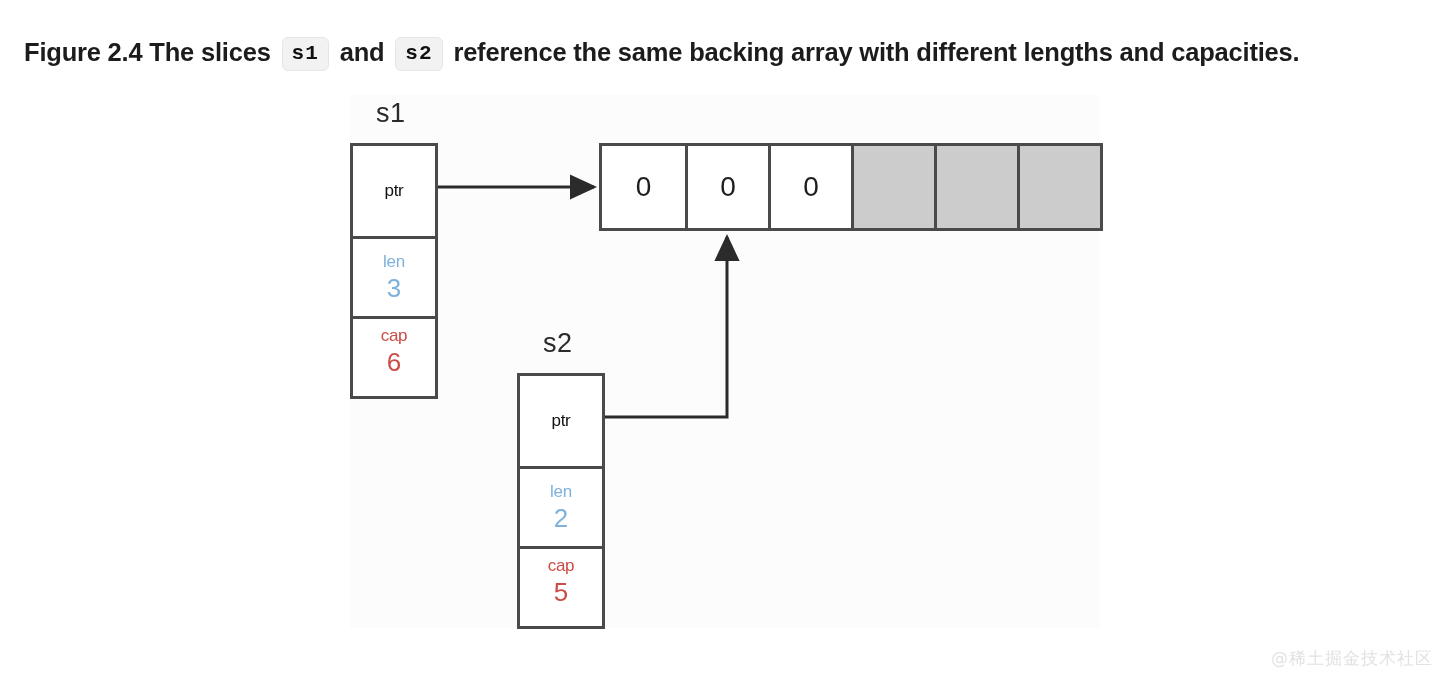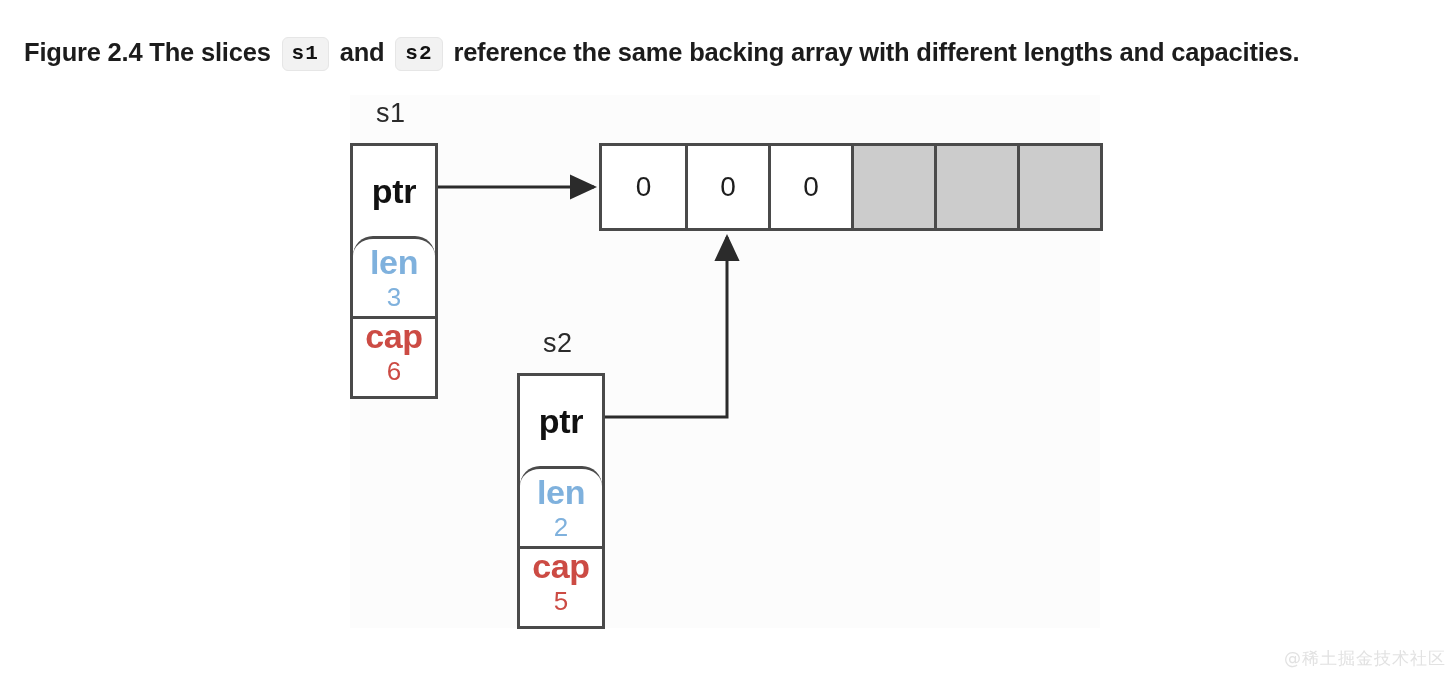--- a/index.html
+++ b/index.html
@@ -66,37 +66,37 @@
     box-sizing: border-box;
     background: #ffffff;
     display: flex;
     flex-direction: column;
     align-items: center;
     justify-content: center;
     line-height: 1.08;
   }
   .struct .cell + .cell { border-top: 3px solid #4a4a4a; }
   .struct .cell .k {
-    font-size: 34px;
-    font-weight: 700;
+    font-size: 17px;
+    font-weight: 400;
     letter-spacing: -0.3px;
   }
   .struct .cell .v {
     font-size: 26px;
     font-weight: 400;
     margin-top: 2px;
   }
   .cell-ptr .k { color: #111111; }
   .cell-len .k, .cell-len .v { color: #7fb1dd; }
   .cell-cap .k, .cell-cap .v { color: #cc4b44; }
 
   #struct-s1 { left: 0px;   top: 48px;  width: 88px; height: 256px; }
   #struct-s2 { left: 167px; top: 278px; width: 88px; height: 256px; }
   #struct-s1 .cell-ptr, #struct-s2 .cell-ptr { height: 90px; }
-  #struct-s1 .cell-len, #struct-s2 .cell-len { height: 80px; border-radius: 20px; }
+  #struct-s1 .cell-len, #struct-s2 .cell-len { height: 80px; }
   #struct-s1 .cell-cap, #struct-s2 .cell-cap { height: 68px; }
 
   
   .struct-label {
     position: absolute;
     font-size: 27px;
     font-weight: 400;
     color: #2b2b2b;
     letter-spacing: 0.5px;
   }
@@ -131,21 +131,21 @@
   #arrows {
     position: absolute;
     left: 0; top: 0;
     width: 750px; height: 533px;
     pointer-events: none;
   }
 
   
   #watermark {
     position: absolute;
-    right: 4px;
+    right: 17px;
     bottom: 14px;
     font-size: 17px;
     color: #e2e2e2;
     letter-spacing: 1px;
     font-family: "DejaVu Sans", sans-serif;
   }
 </style>
 </head>
 <body>
 

